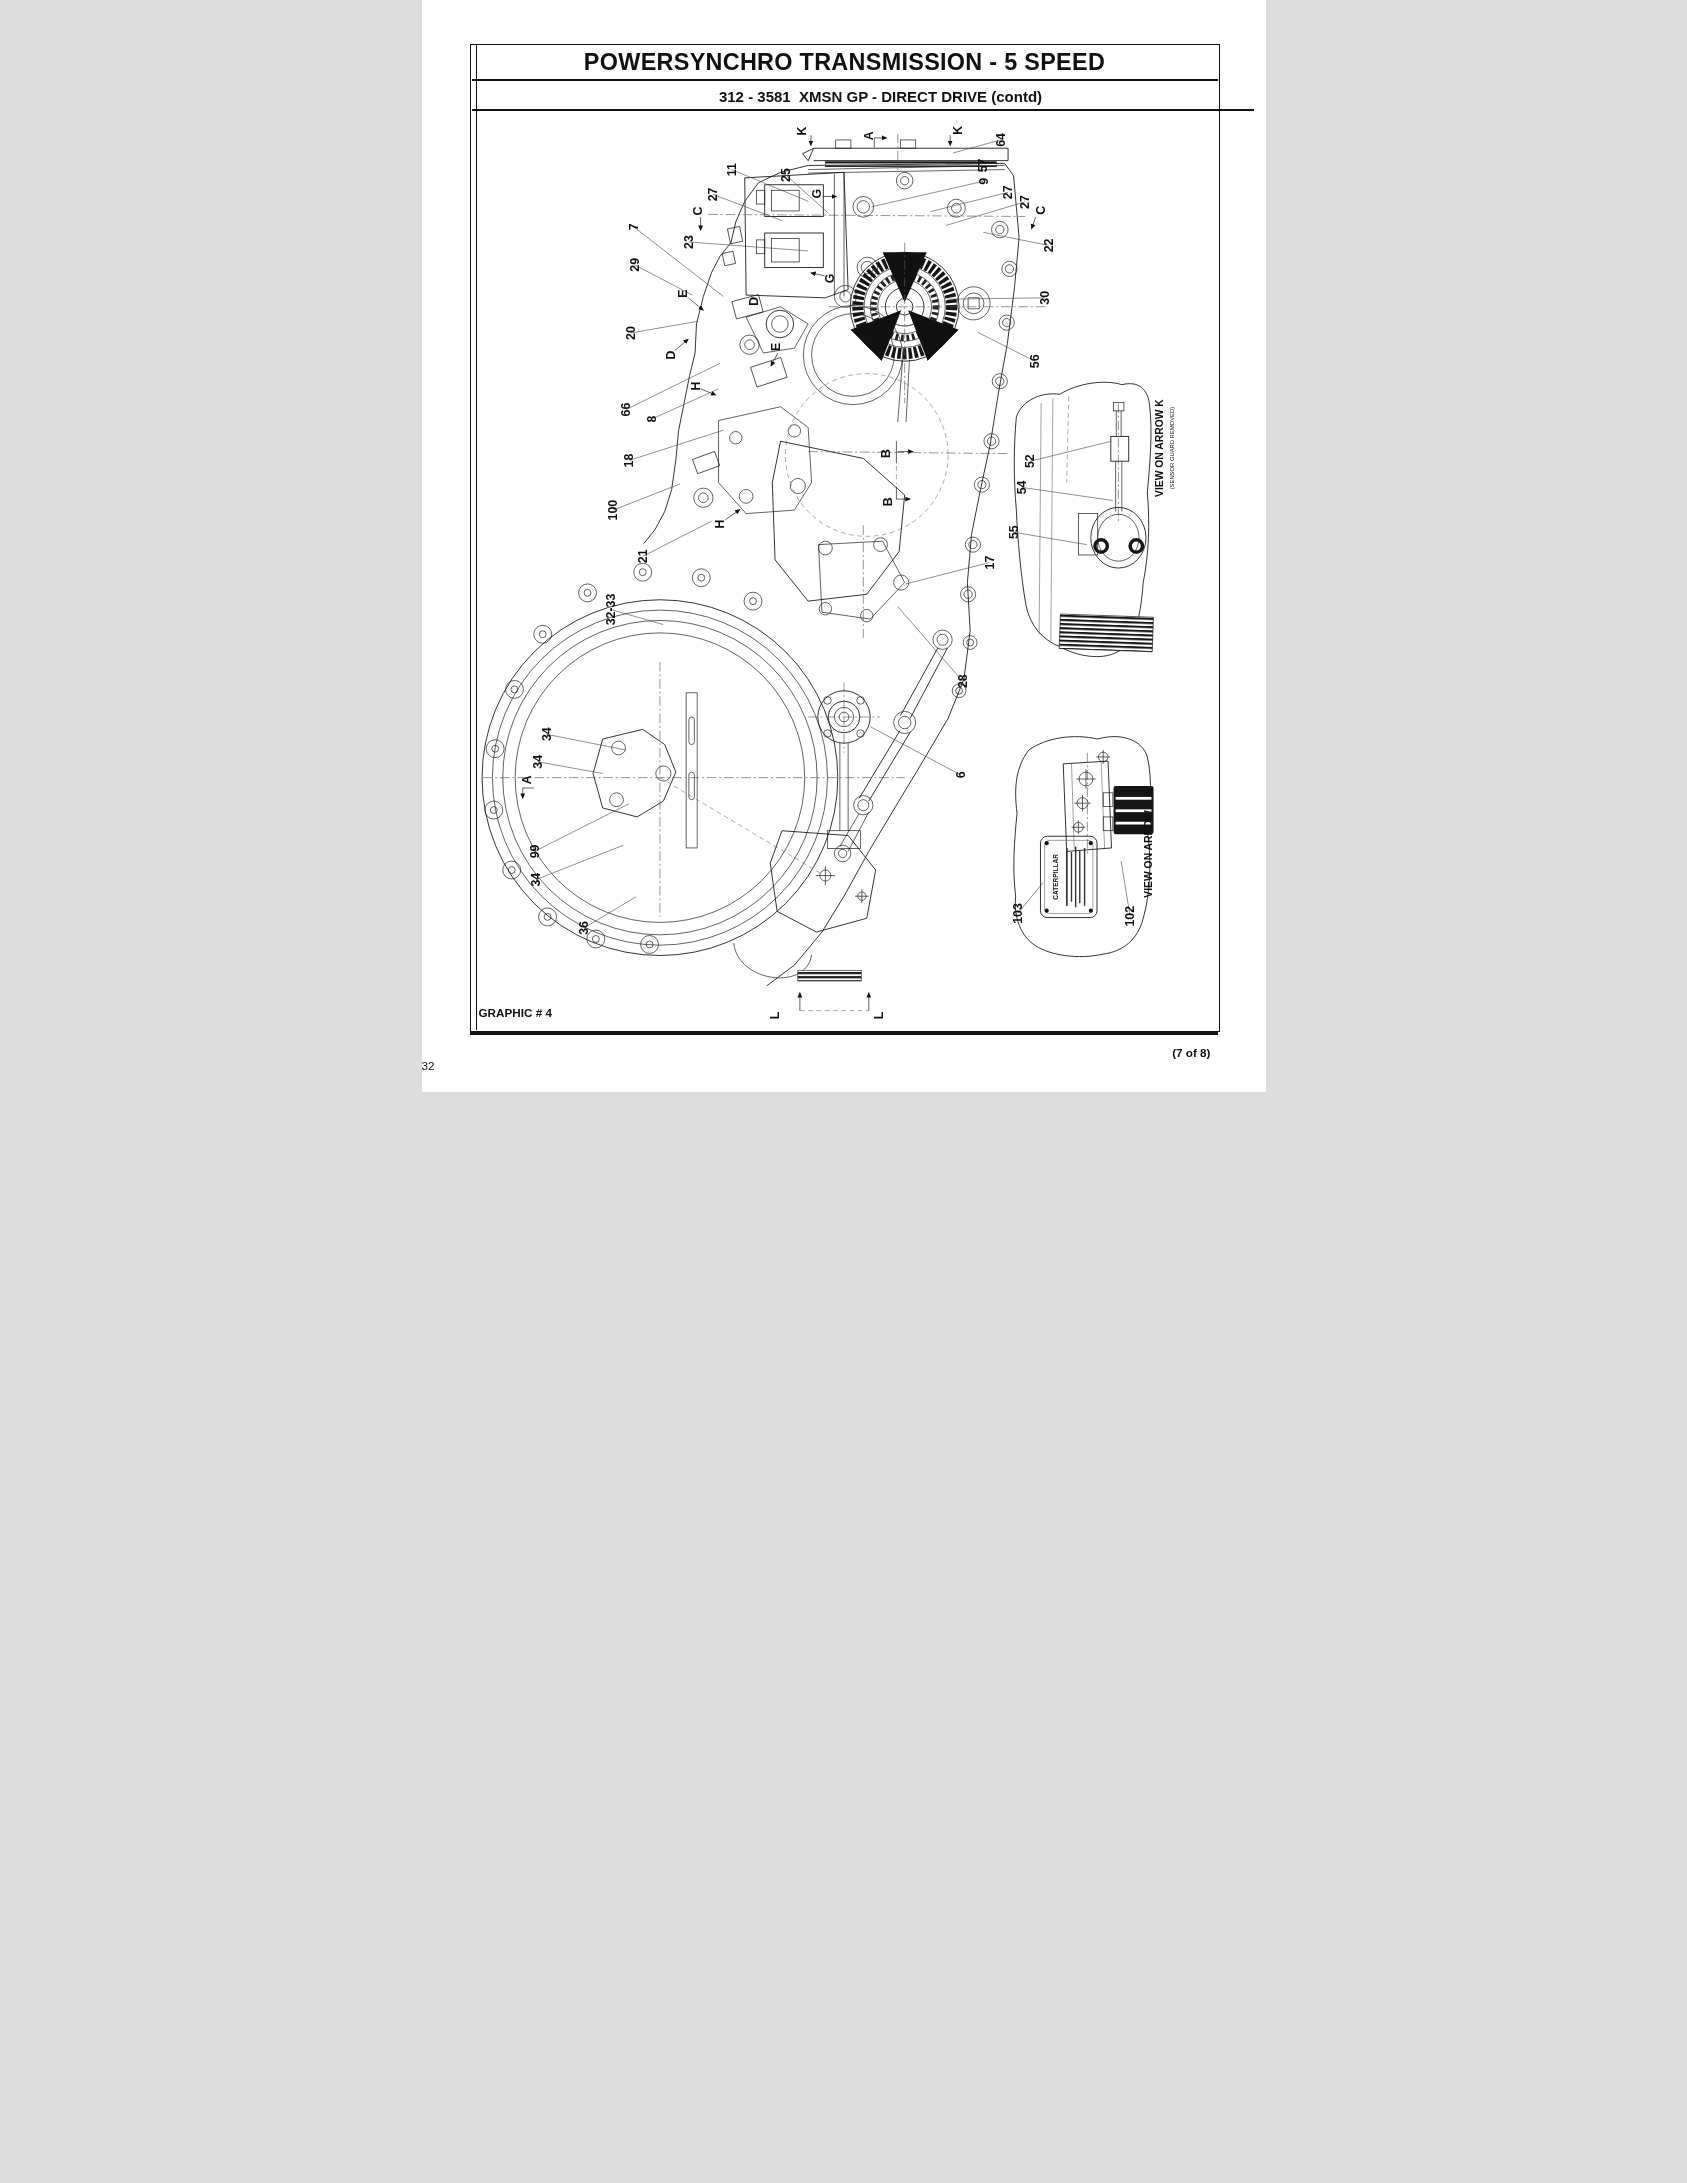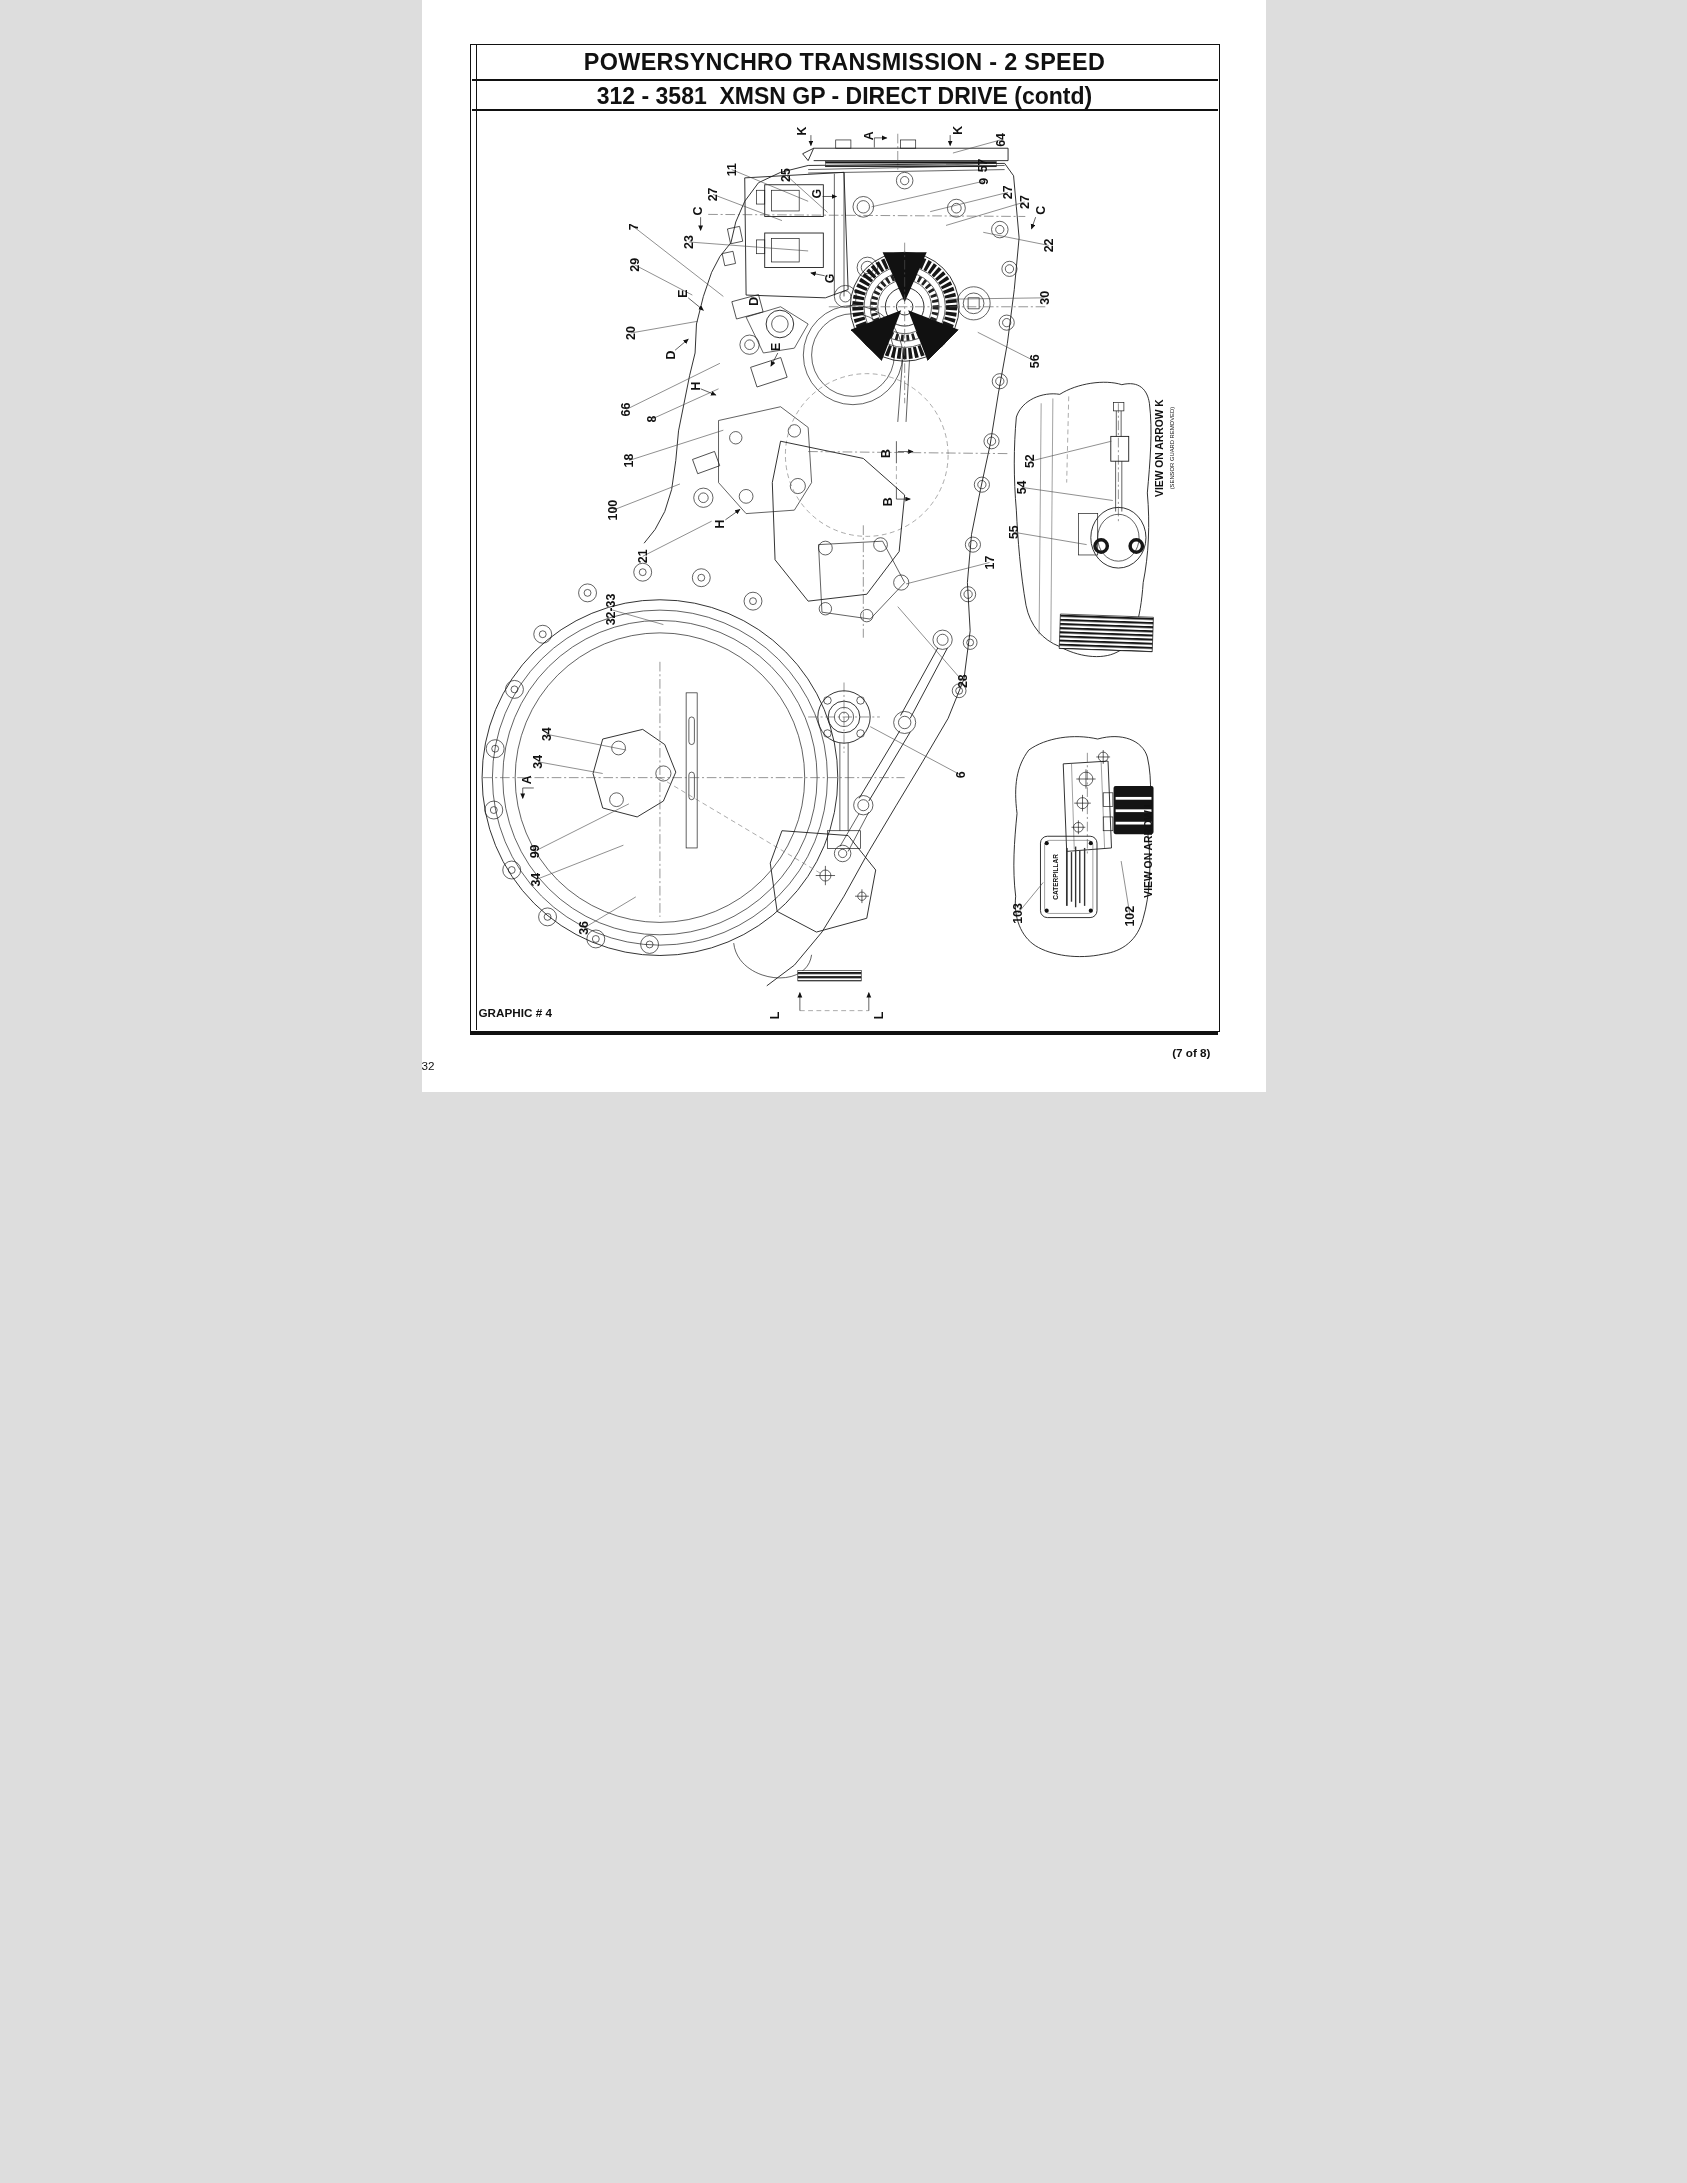--- a/index.html
+++ b/index.html
@@ -6,21 +6,21 @@
   .page{position:relative;width:844px;height:1092px;background:#fff;margin:0 auto;
         font-family:"Liberation Sans",sans-serif;color:#111;overflow:hidden;}
   .abs{position:absolute;}
   .frame{left:48px;top:44px;width:748px;height:986px;border:1.4px solid #111;}
   .innerline{left:54px;top:44px;width:0;height:986px;border-left:0.7px solid #111;}
   .trow1{left:50px;top:45px;width:746px;height:34px;border-bottom:2.8px solid #111;
          display:flex;align-items:center;justify-content:center;
          font-weight:bold;font-size:23.4px;letter-spacing:0.3px;white-space:pre;}
   .trow2{left:50px;top:83px;width:746px;height:26px;border-bottom:2.8px solid #111;
          display:flex;align-items:center;justify-content:center;
-         font-weight:bold;font-size:23px;white-space:pre;}
+         font-weight:bold;font-size:15px;white-space:pre;padding-left:36px;}
   .footL{left:57px;top:1006px;font-weight:bold;font-size:11.7px;}
   .footR{right:55px;top:1006px;font-weight:bold;font-size:11.7px;margin-top:40px;}
   .botbar{left:48px;top:1031px;width:748px;height:4.1px;background:#111;}
   .pageno{left:0;top:1059px;width:844px;text-align:left;font-size:11.7px;}
   svg{position:absolute;left:0;top:0;pointer-events:none;}
   .ln{stroke:#1c1c1c;stroke-width:1.3;fill:none;}
   .ln2{stroke:#1c1c1c;stroke-width:1;fill:none;}
   .thin{stroke:#555;stroke-width:.8;fill:none;}
   .cl{stroke:#555;stroke-width:.9;fill:none;stroke-dasharray:14 4 3 4;}
   .hid{stroke:#777;stroke-width:.9;fill:none;stroke-dasharray:7 5;}
@@ -28,21 +28,21 @@
   .lbl{font-family:"Liberation Sans",sans-serif;font-weight:bold;font-size:18px;fill:#111;}
   .vlbl{font-family:"Liberation Sans",sans-serif;fill:#111;}
 </style>
 </head>
 <body>
 
 <div class="page">
 
   <div class="abs frame"></div>
   <div class="abs innerline"></div>
-  <div class="abs trow1">POWERSYNCHRO TRANSMISSION - 2 SPEED</div>
+  <div class="abs trow1">POWERSYNCHRO TRANSMISSION - 5 SPEED</div>
   <div class="abs trow2">312 - 3581  XMSN GP - DIRECT DRIVE (contd)</div>
   <div class="abs footL">GRAPHIC # 4</div>
   <div class="abs footR">(7 of 8)</div>
   <div class="abs botbar"></div>
   <div class="abs pageno">32</div>
 
   <svg width="844" height="1092" viewBox="0 0 1224 1584">
     <defs>
       <marker id="ah" markerWidth="9" markerHeight="8" refX="7" refY="3.5" orient="auto">
         <path d="M0,0 L8,3.5 L0,7 Z" fill="#111"></path>

